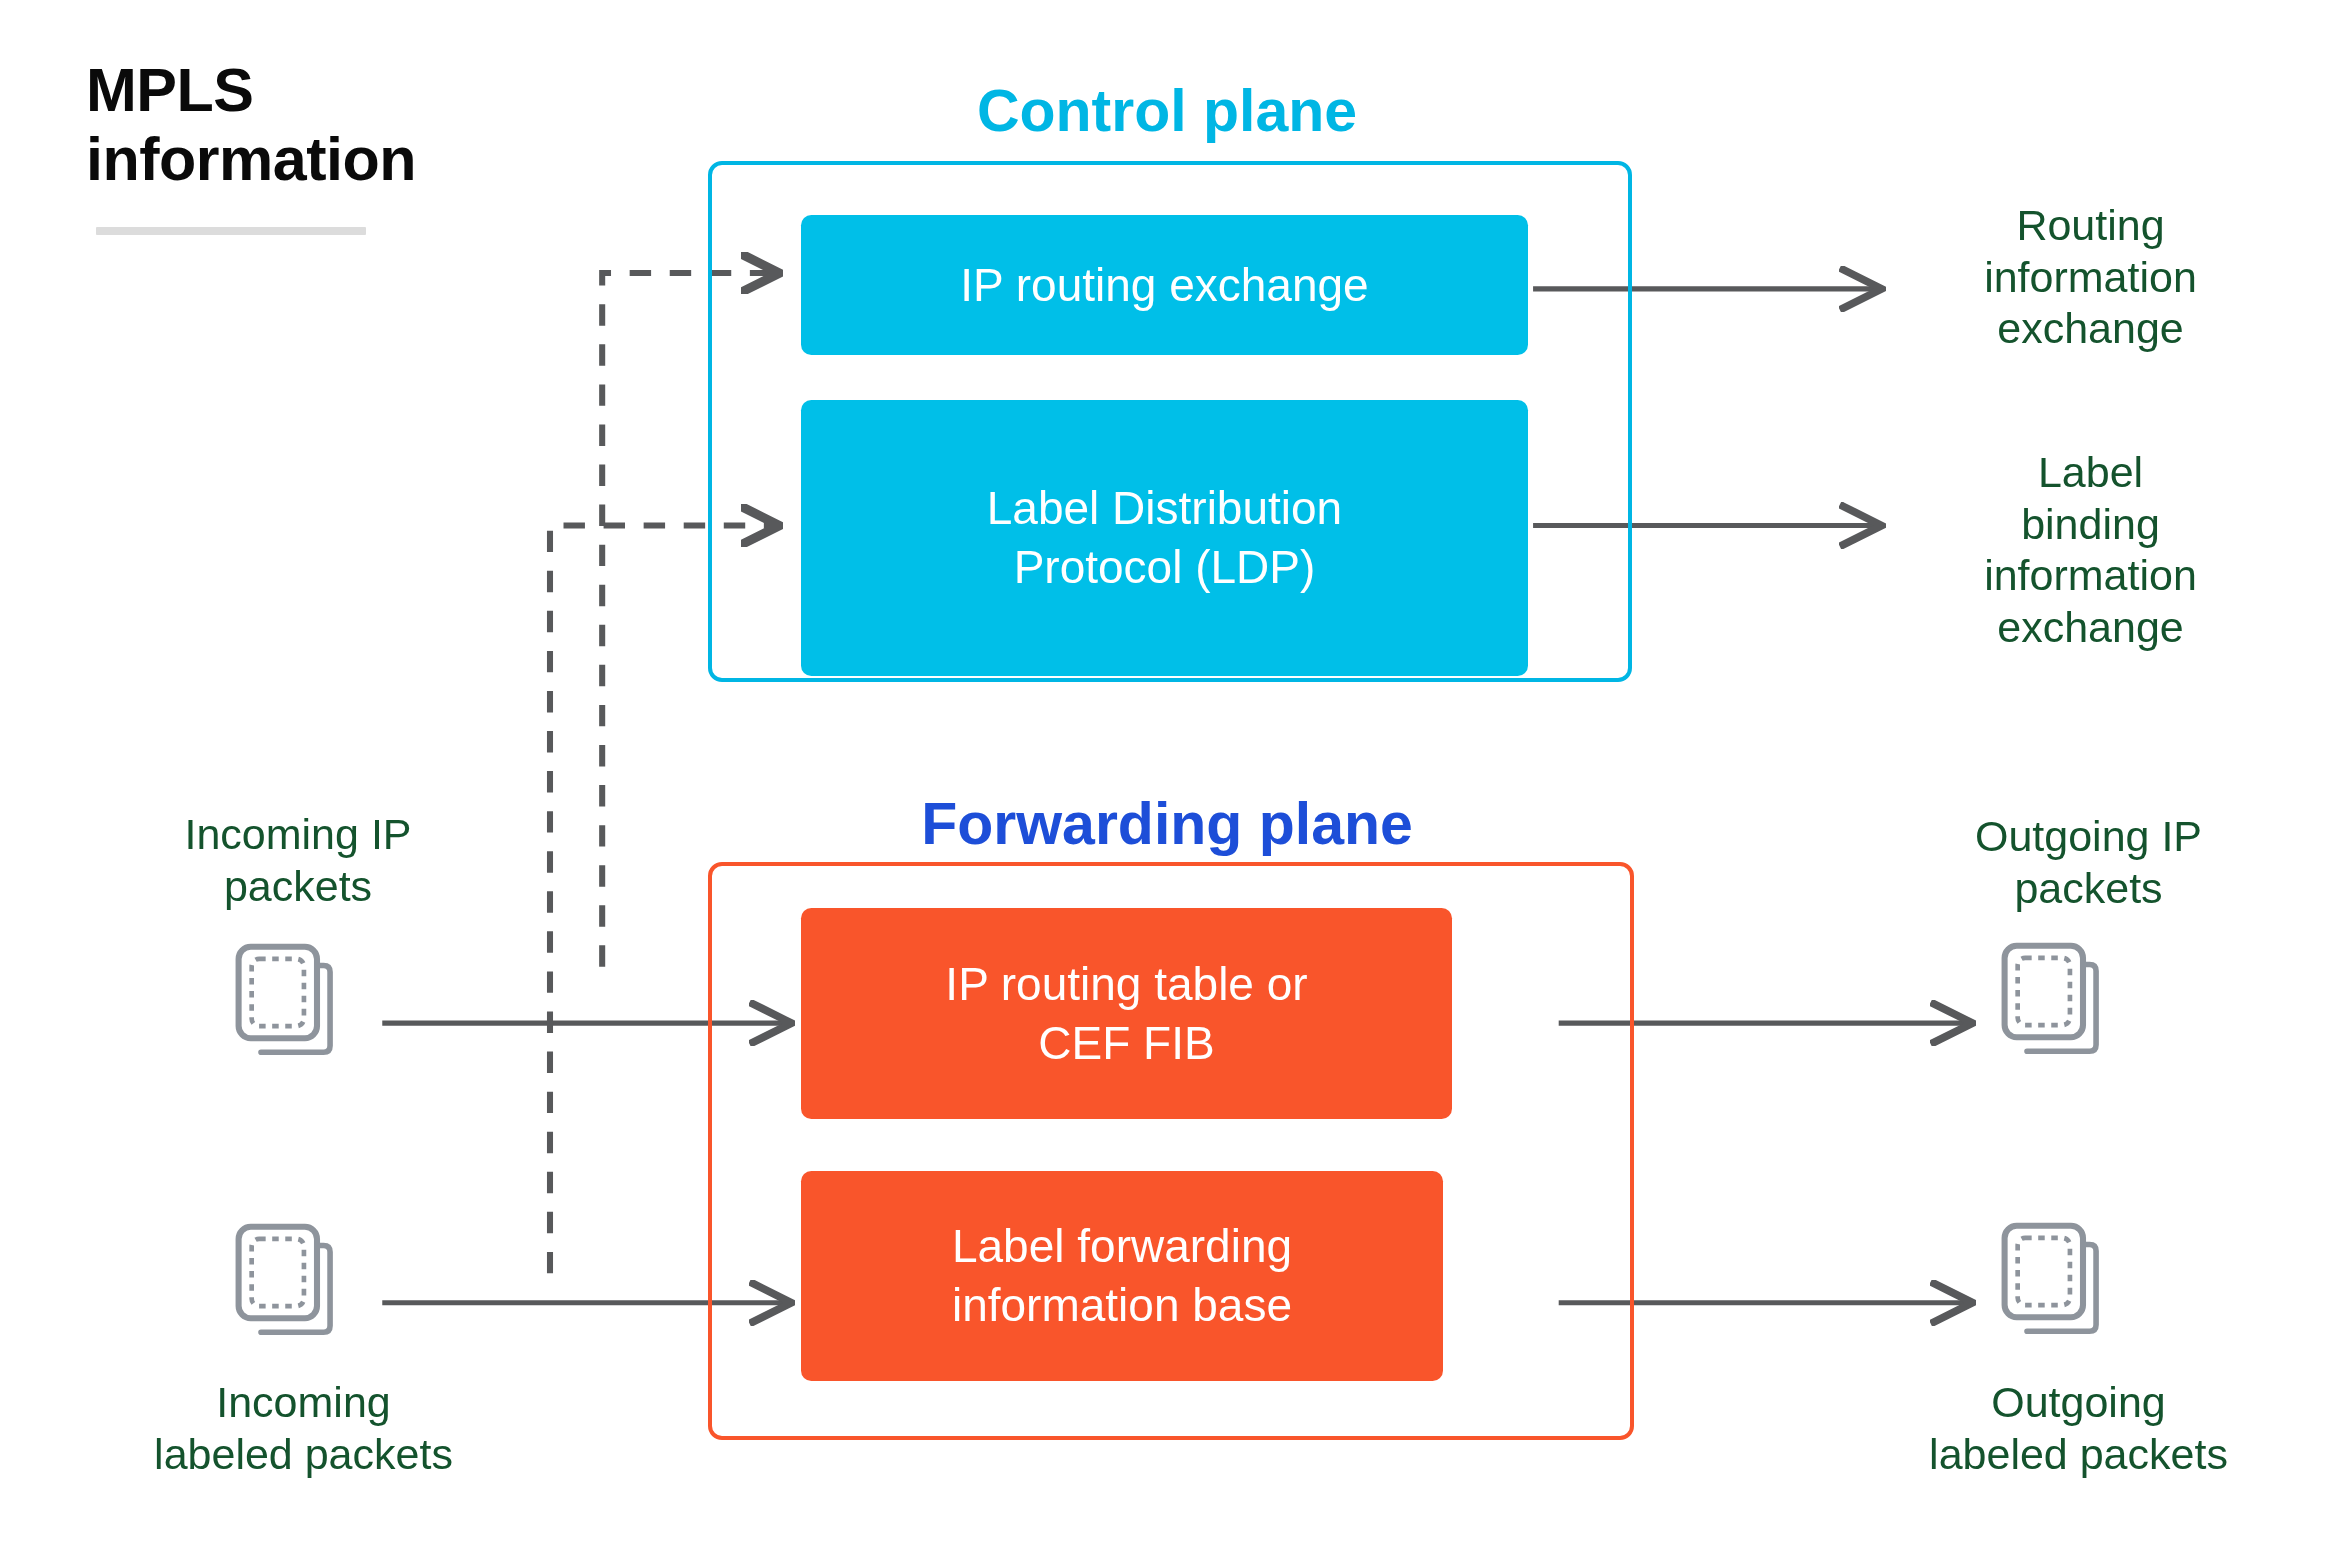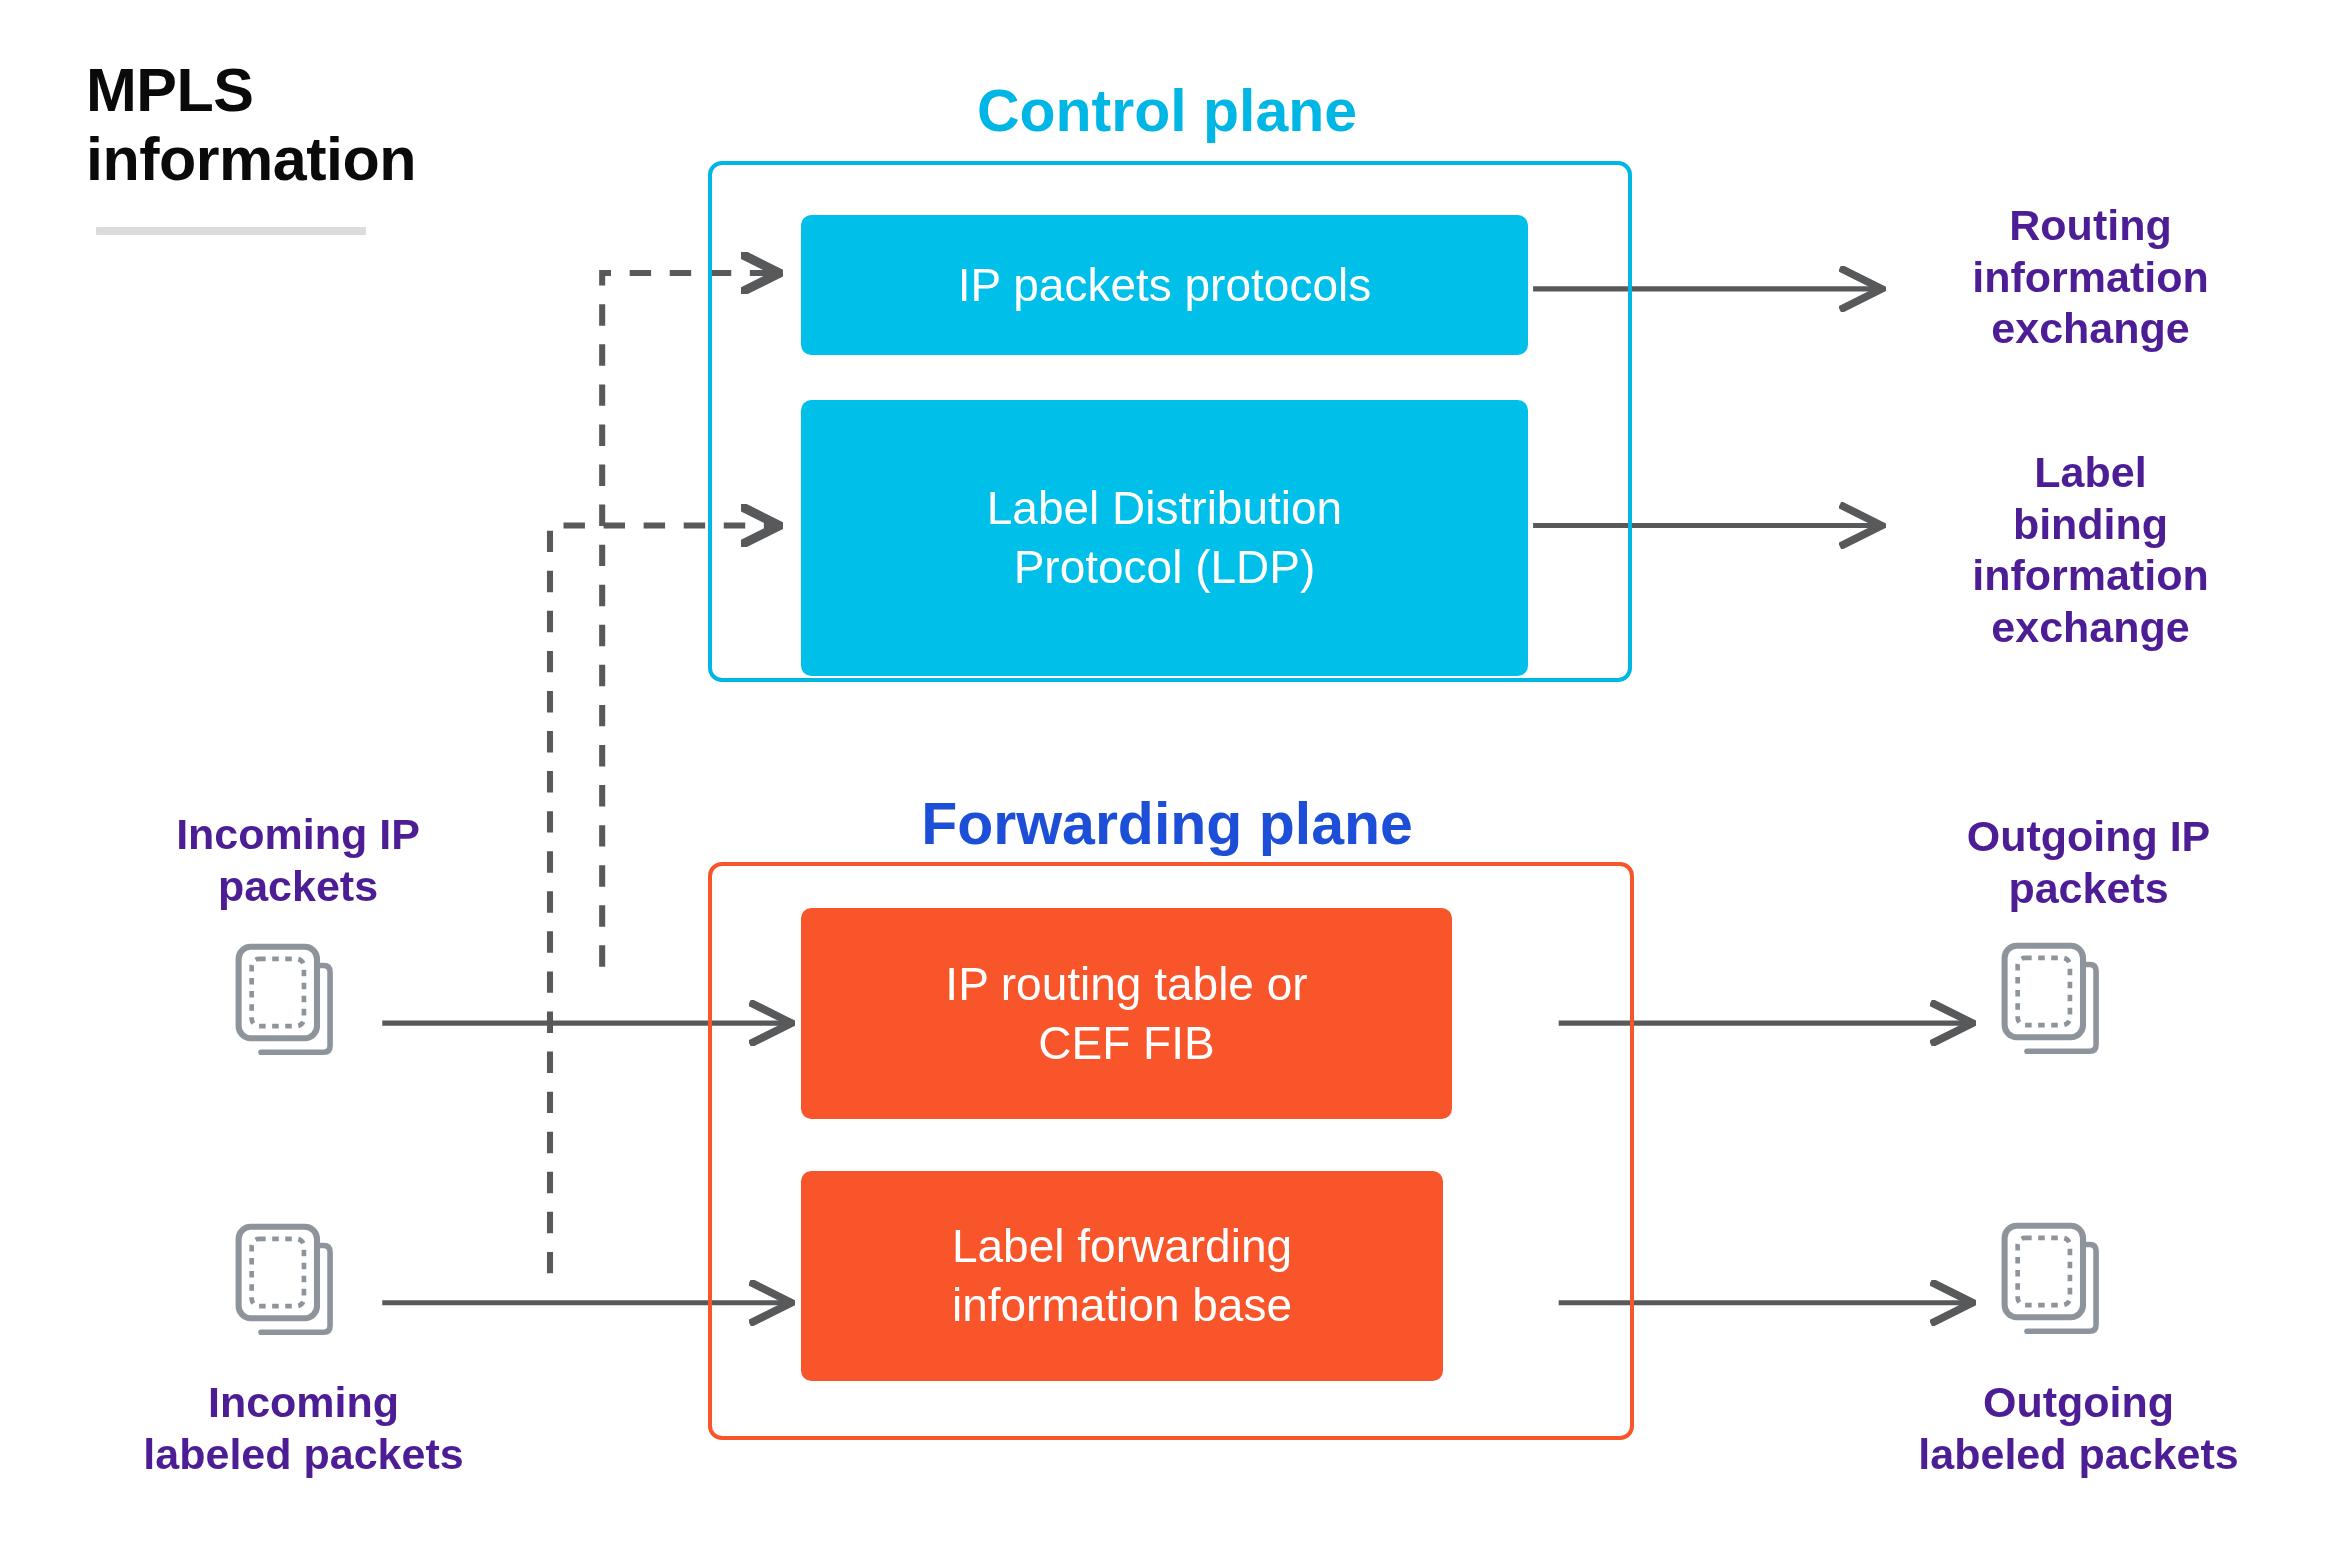--- a/index.html
+++ b/index.html
@@ -39,22 +39,22 @@
   }
   .node-box.cyan{background:#00BFE8;}
   .node-box.orange{background:#F9552B;}
   #box-ip-routing-protocols{left:801px;top:215px;width:727px;height:140px;}
   #box-ldp{left:801px;top:400px;width:727px;height:276px;}
   #box-cef-fib{left:801px;top:908px;width:651px;height:211px;}
   #box-lfib{left:801px;top:1171px;width:642px;height:210px;}
 
   
   .side-label{
-    position:absolute;color:#4c1d95;font-size:43px;line-height:1.20;
-    text-align:center;font-weight:700;
+    position:absolute;color:#14532d;font-size:43px;line-height:1.20;
+    text-align:center;font-weight:400;
   }
   #label-routing-info{left:1855px;top:200px;width:471px;}
   #label-label-binding{left:1855px;top:447px;width:471px;}
   #label-incoming-ip{left:65px;top:809px;width:466px;}
   #label-incoming-labeled{left:47px;top:1377px;width:513px;}
   #label-outgoing-ip{left:1846px;top:811px;width:485px;}
   #label-outgoing-labeled{left:1827px;top:1377px;width:503px;}
 
   
   .packet-icon{position:absolute;width:112px;height:117px;}
@@ -107,21 +107,21 @@
       <path d="M1292 2075 L1292 586 L1665 586"></path>
 
       <path d="M1180 2733 L1180 1128 L1665 1128"></path>
     </g>
   </svg>
 
   <div id="control-caption" class="plane-caption">Control plane</div>
   <div id="control-panel" class="plane-panel"></div>
 
   <div id="box-ip-routing-protocols" class="node-box cyan">
-    <span>IP packets protocols</span>
+    <span>IP routing exchange</span>
   </div>
 
   <div id="box-ldp" class="node-box cyan">
     <span>Label Distribution<br>Protocol (LDP)</span>
   </div>
 
   <div id="label-routing-info" class="side-label">Routing<br>information<br>exchange</div>
   <div id="label-label-binding" class="side-label">Label<br>binding<br>information<br>exchange</div>
 
   <div id="forwarding-caption" class="plane-caption">Forwarding plane</div>

